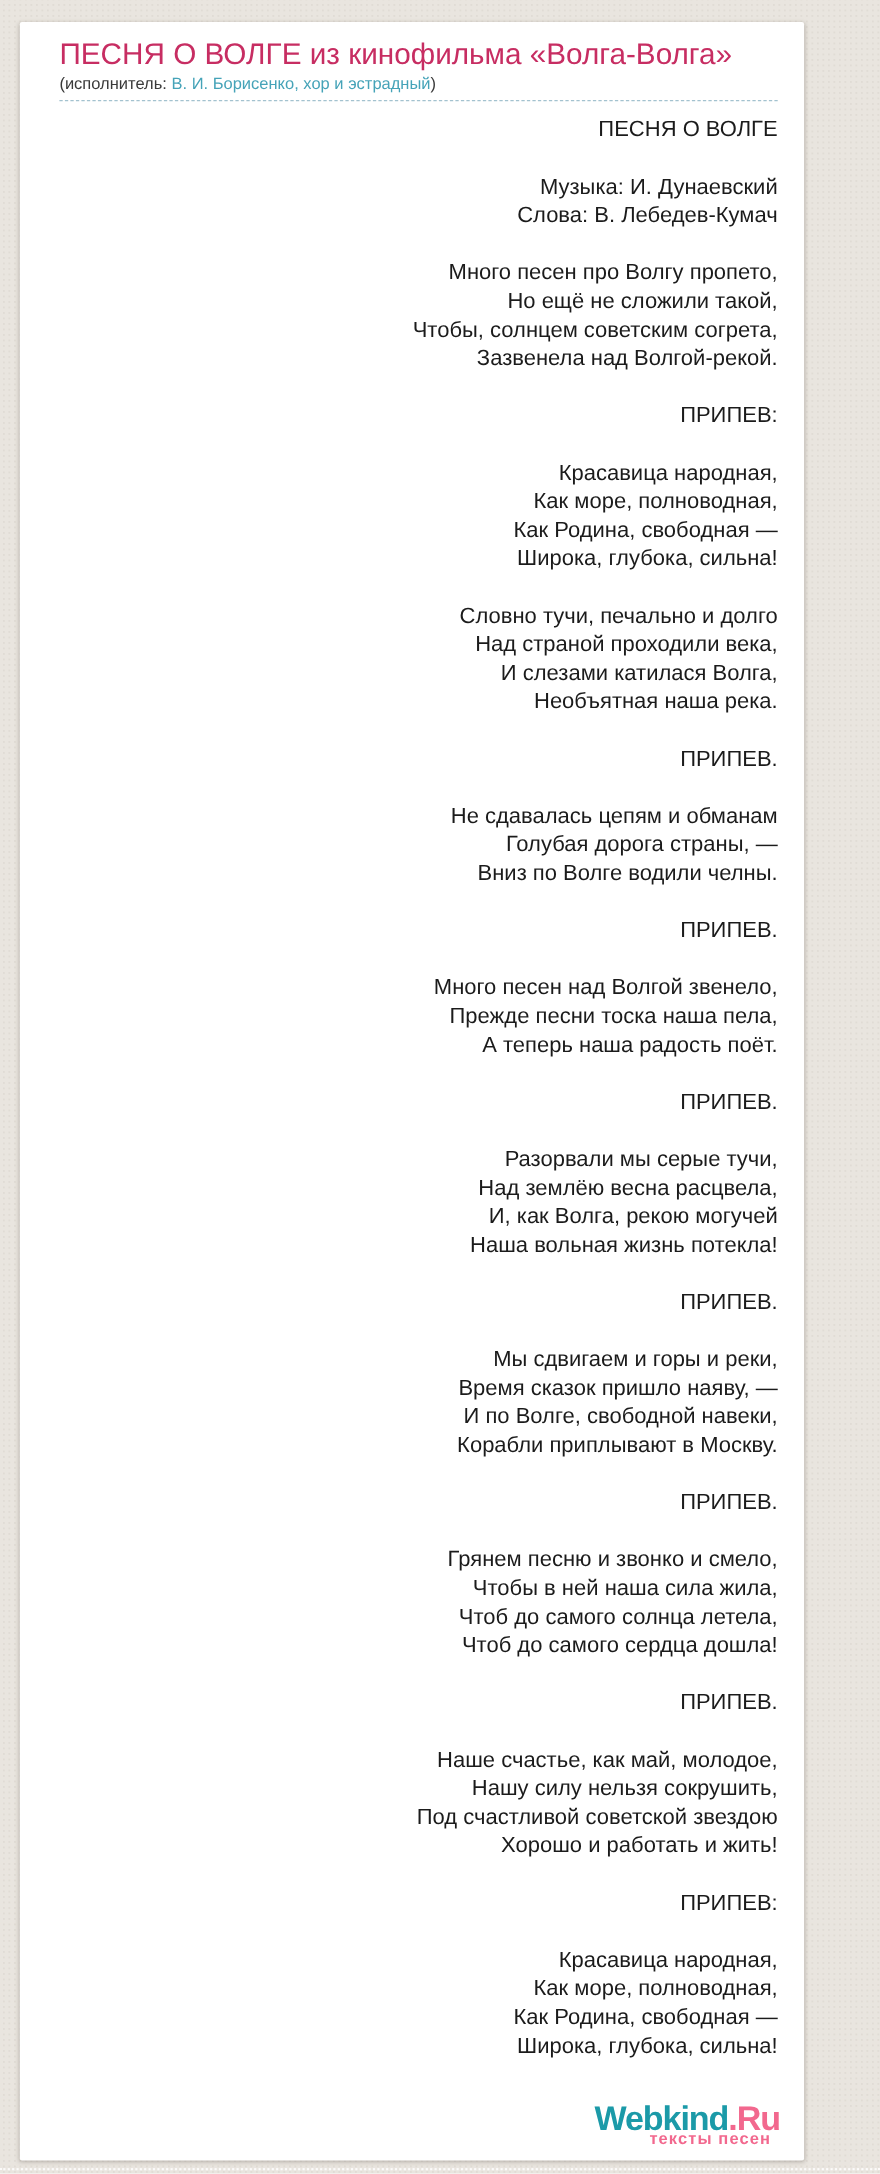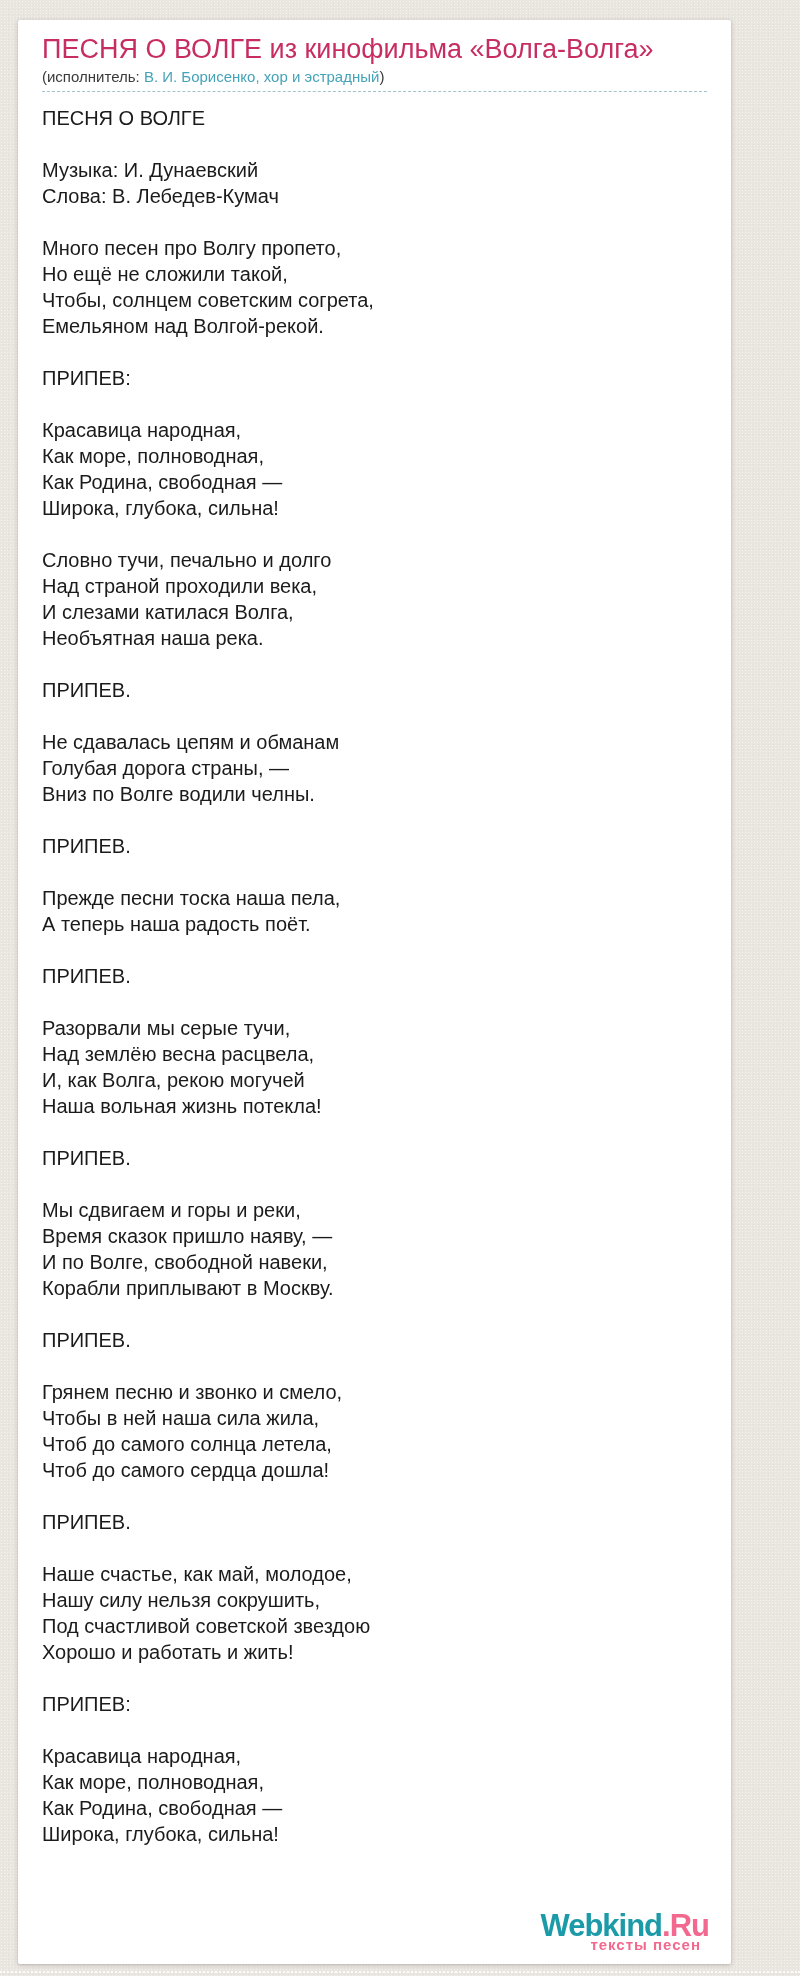--- a/index.html
+++ b/index.html
@@ -23,37 +23,37 @@
     background-position:0 0,1px 2px;
   }
   body::after{
     content:"";position:absolute;left:0;right:0;bottom:3px;
     border-top:2px dotted rgba(255,255,255,.85);
   }
   .card{
     position:absolute;left:18px;top:20px;width:713px;height:1944px;
     background:#ffffff;border-radius:2px;
     box-shadow:0 1px 4px rgba(110,100,90,.40);
-    padding:14px 24px 0 24px;
+    padding:14px 24px 0 36px;
   }
   .page-title{
     margin:0;font-size:27px;font-weight:normal;line-height:30px;
     color:var(--title-pink);letter-spacing:0;
   }
   .performer-line{
     margin-top:4px;font-size:15px;line-height:18px;color:#3a3a3a;
   }
   .performer-link{color:var(--link-teal);text-decoration:none;cursor:pointer;}
   .header-divider{
     margin-top:5px;border-bottom:1px dashed #a3c2cf;height:0;
   }
   .lyrics{
     margin-top:13px;font-size:20px;line-height:26px;color:var(--text-dark);
   }
-  .stanza{margin:0 0 26px 0;}
+  .stanza{margin:0 0 26px 0;text-align:right;}
   .line{min-height:26px;white-space:nowrap;}
   .logo{
     position:absolute;right:22px;bottom:12px;text-align:right;cursor:pointer;
   }
   .logo-text{
     font-size:31px;font-weight:bold;letter-spacing:-1px;line-height:30px;
   }
   .logo-primary{color:var(--logo-teal);}
   .logo-suffix{color:var(--logo-pink);}
   .logo-tagline{
@@ -77,21 +77,21 @@
         <div class="line">ПЕСНЯ О ВОЛГЕ</div>
       </div>
       <div class="stanza">
         <div class="line">Музыка: И. Дунаевский</div>
         <div class="line">Слова: В. Лебедев-Кумач</div>
       </div>
       <div class="stanza">
         <div class="line">Много песен про Волгу пропето,</div>
         <div class="line">Но ещё не сложили такой,</div>
         <div class="line">Чтобы, солнцем советским согрета,</div>
-        <div class="line">Емельяном над Волгой-рекой.</div>
+        <div class="line">Зазвенела над Волгой-рекой.</div>
       </div>
       <div class="stanza">
         <div class="line">ПРИПЕВ:</div>
       </div>
       <div class="stanza">
         <div class="line">Красавица народная,</div>
         <div class="line">Как море, полноводная,</div>
         <div class="line">Как Родина, свободная —</div>
         <div class="line">Широка, глубока, сильна!</div>
       </div>
@@ -106,20 +106,21 @@
       </div>
       <div class="stanza">
         <div class="line">Не сдавалась цепям и обманам</div>
         <div class="line">Голубая дорога страны, —</div>
         <div class="line">Вниз по Волге водили челны.</div>
       </div>
       <div class="stanza">
         <div class="line">ПРИПЕВ.</div>
       </div>
       <div class="stanza">
+        <div class="line">Много песен над Волгой звенело,</div>
         <div class="line">Прежде песни тоска наша пела,</div>
         <div class="line">А теперь наша радость поёт.</div>
       </div>
       <div class="stanza">
         <div class="line">ПРИПЕВ.</div>
       </div>
       <div class="stanza">
         <div class="line">Разорвали мы серые тучи,</div>
         <div class="line">Над землёю весна расцвела,</div>
         <div class="line">И, как Волга, рекою могучей</div>

